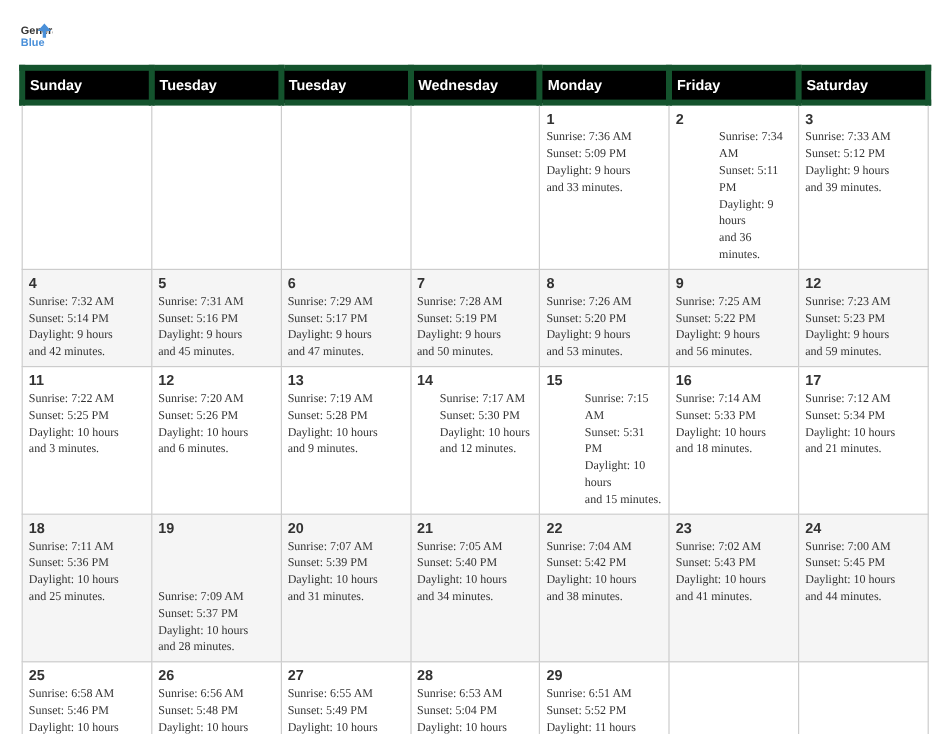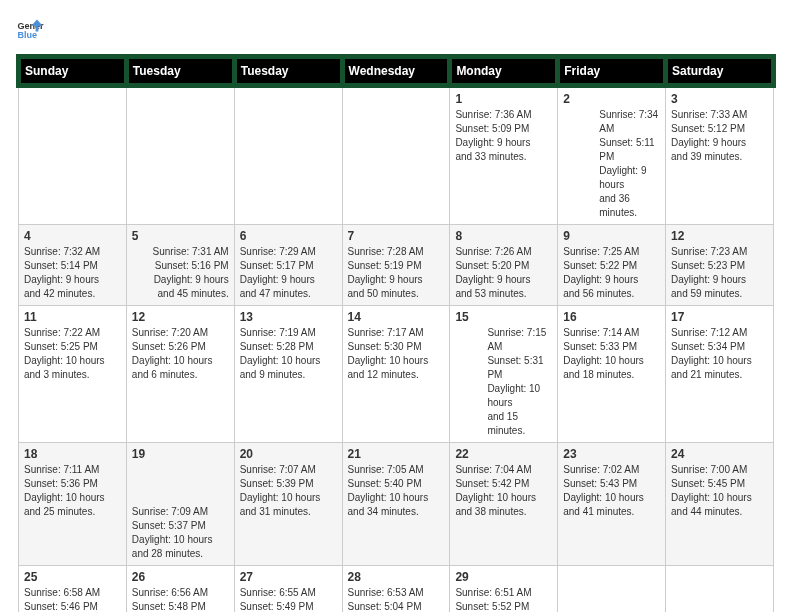--- a/index.html
+++ b/index.html
@@ -66,20 +66,21 @@
     .day-num {
       font-weight: bold;
       font-size: 12px;
       margin-bottom: 2px;
       display: block;
     }
     .day-info {
       font-size: 10px;
       color: #333;
       line-height: 1.4;
+      font-family: Liberation Serif, serif;
     }
     .empty-cell {
       background: #fff !important;
     }
   </style>
 </head>
 <body>
 
 <div class="header">
   <div class="logo">
@@ -138,21 +139,21 @@
       <tr>
         <td>
           <span class="day-num">4</span>
           <div class="day-info" style="white-space: pre-line;">Sunrise: 7:32 AM
 Sunset: 5:14 PM
 Daylight: 9 hours
 and 42 minutes.</div>
         </td>
         <td>
           <span class="day-num">5</span>
-          <div class="day-info" style="white-space: pre-line; text-align: right;">Sunrise: 7:31 AM
+          <div class="day-info" style="white-space: pre-line;">Sunrise: 7:31 AM
 Sunset: 5:16 PM
 Daylight: 9 hours
 and 45 minutes.</div>
         </td>
         <td>
           <span class="day-num">6</span>
           <div class="day-info" style="white-space: pre-line;">Sunrise: 7:29 AM
 Sunset: 5:17 PM
 Daylight: 9 hours
 and 47 minutes.</div>
@@ -203,21 +204,21 @@
         </td>
         <td>
           <span class="day-num">13</span>
           <div class="day-info" style="white-space: pre-line;">Sunrise: 7:19 AM
 Sunset: 5:28 PM
 Daylight: 10 hours
 and 9 minutes.</div>
         </td>
         <td>
           <span class="day-num">14</span>
-          <div class="day-info" style="white-space: pre-line;">Sunrise: 7:17 AM
+          <div class="day-info" style="white-space: pre-line; margin-left: 19px;">Sunrise: 7:17 AM
 Sunset: 5:30 PM
 Daylight: 10 hours
 and 12 minutes.</div>
         </td>
         <td>
           <span class="day-num">15</span>
           <div class="day-info" style="white-space: pre-line; margin-left: 32px;">Sunrise: 7:15 AM
 Sunset: 5:31 PM
 Daylight: 10 hours
 and 15 minutes.</div>

